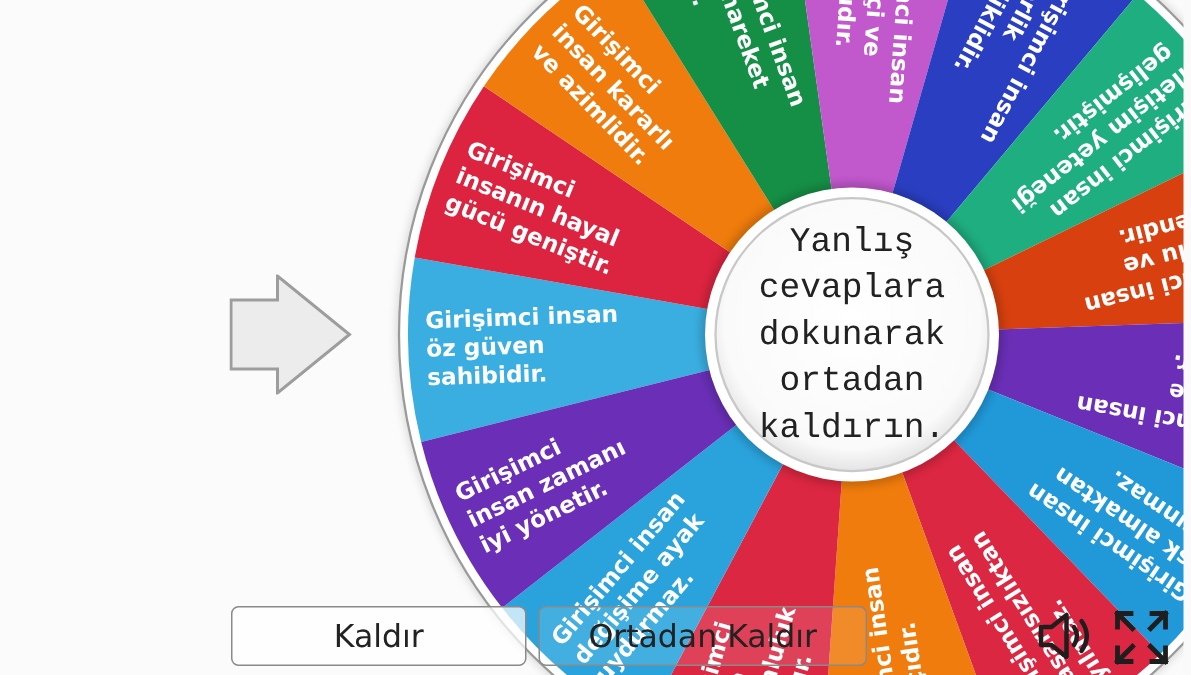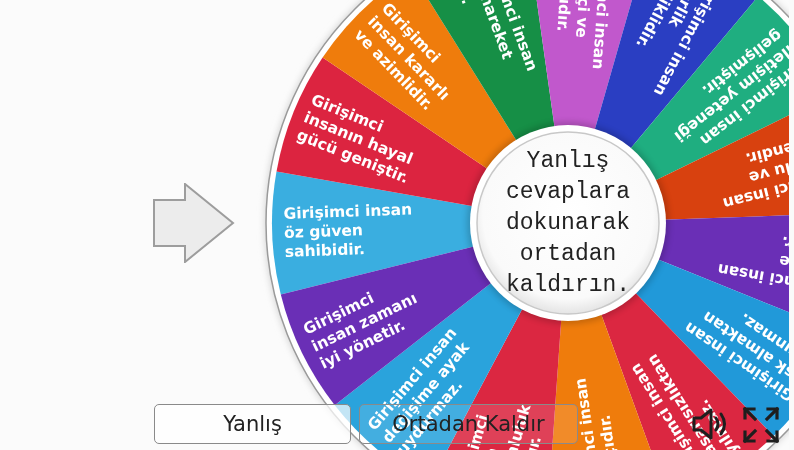--- a/index.html
+++ b/index.html
@@ -87,21 +87,21 @@
     <circle cx="568" cy="223" r="98" fill="#ffffff"></circle>
     <circle cx="568" cy="223" r="91" fill="url(#hubShade)" stroke="#c8c8c8" stroke-width="1.5"></circle>
   </svg>
 
   <svg class="pointer" viewBox="0 0 82 80">
     <polygon points="1,17 32,17 32,1 80,40 32,79 32,63 1,63" fill="#ececec" stroke="#9d9d9d" stroke-width="2"></polygon>
   </svg>
 
   <div class="center-text">Yanlış cevaplara dokunarak ortadan kaldırın.</div>
 
-  <div class="btn btn-resume">Yanlış</div>
+  <div class="btn btn-resume">Kaldır</div>
   <div class="btn btn-eliminate">Ortadan Kaldır</div>
 
   <svg class="icon-btn" style="left:690px;top:406px;" width="40" height="36" viewBox="0 0 40 36">
     <path d="M4 12 H11 L21 4 V32 L11 24 H4 Z" fill="none" stroke="#1e1e1e" stroke-width="3" stroke-linejoin="round"></path>
     <path d="M26 12 Q30 18 26 24" fill="none" stroke="#1e1e1e" stroke-width="3" stroke-linecap="round"></path>
     <path d="M31 8 Q38 18 31 28" fill="none" stroke="#1e1e1e" stroke-width="3" stroke-linecap="round"></path>
   </svg>
 
   <svg class="icon-btn" style="left:742px;top:406px;" width="38" height="38" viewBox="0 0 38 38">
     <g fill="none" stroke="#1e1e1e" stroke-width="3.2" stroke-linecap="square">

